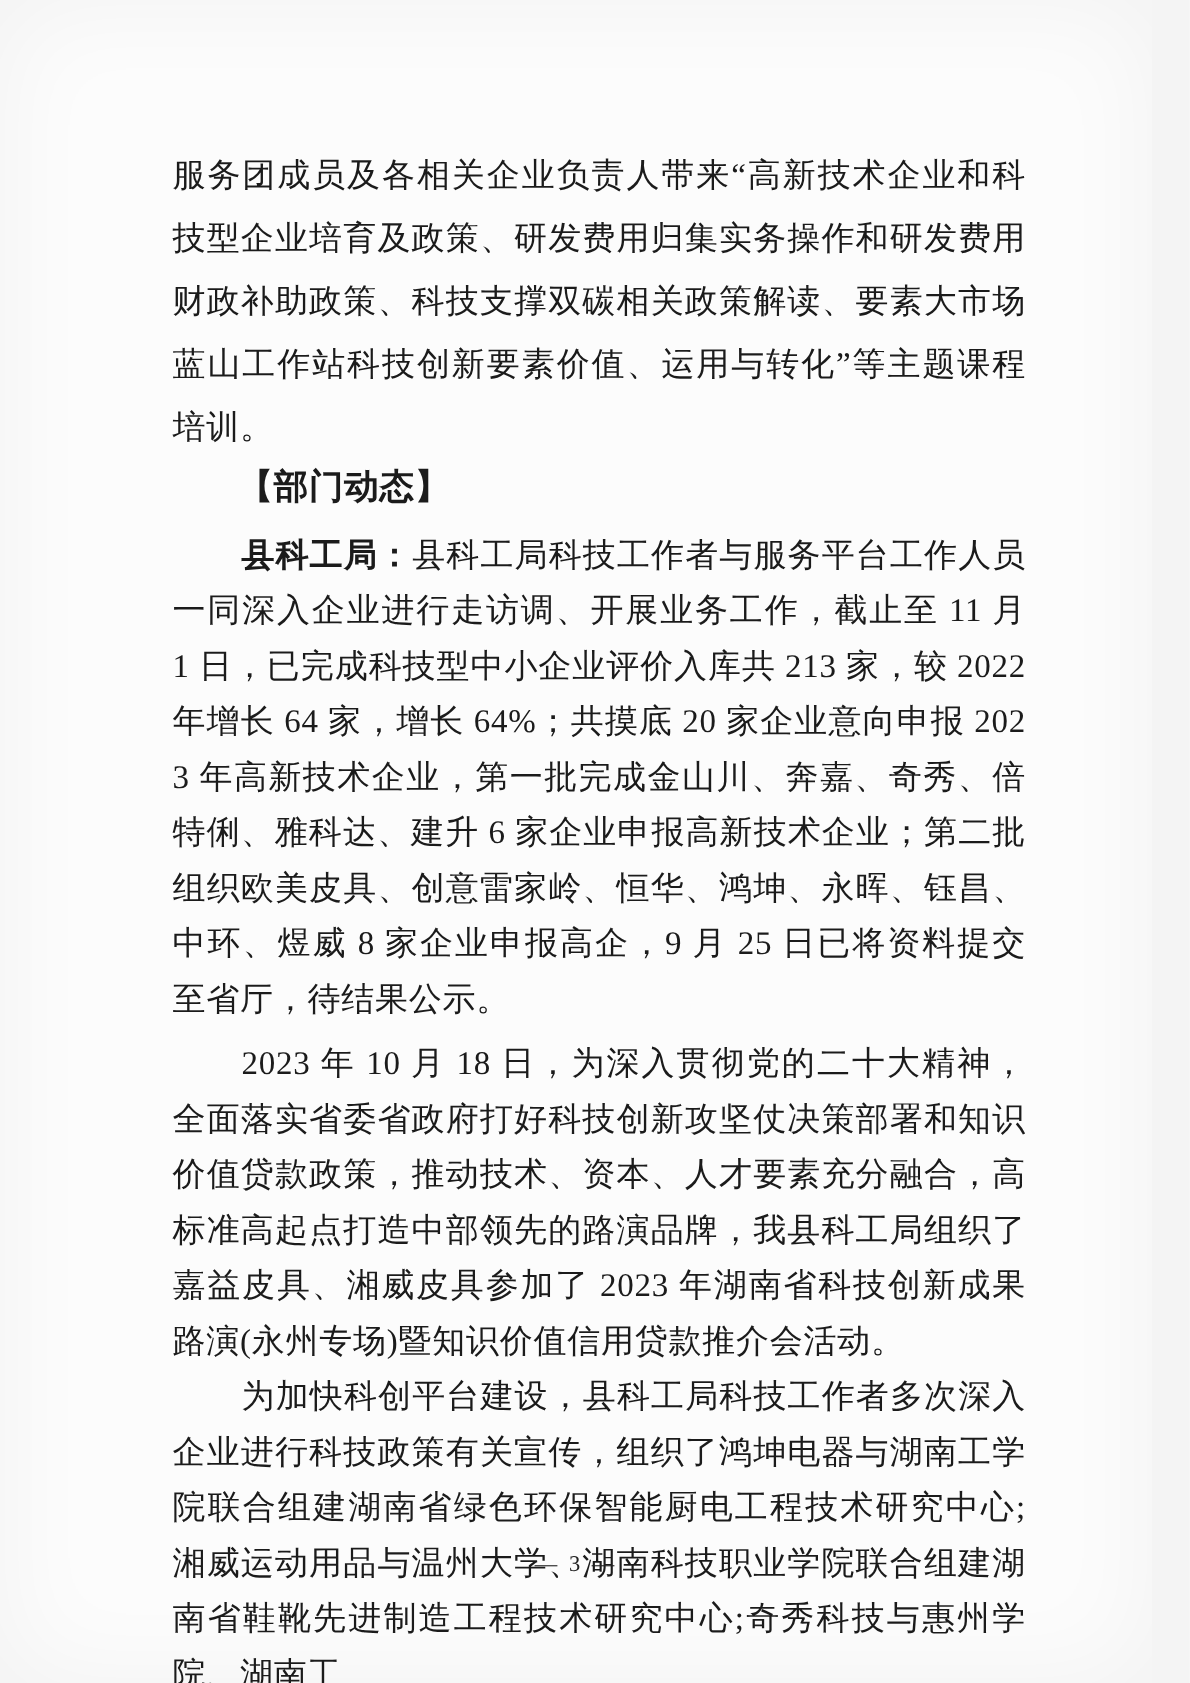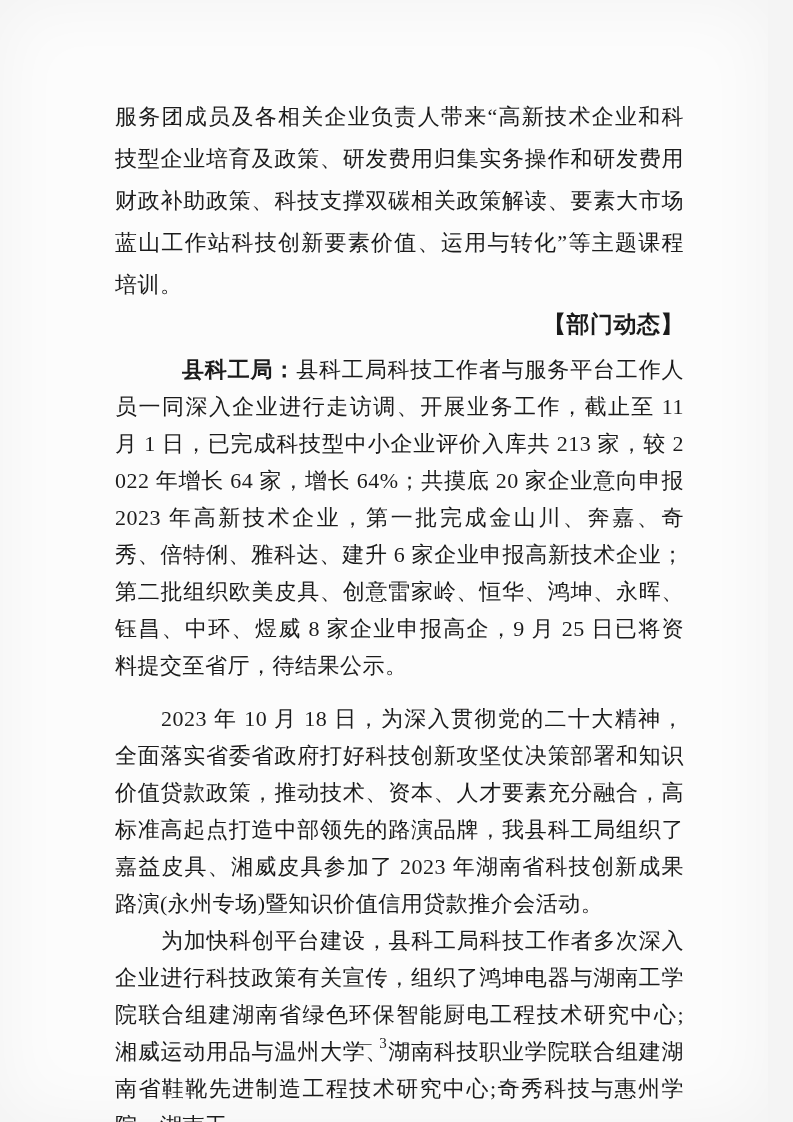--- a/index.html
+++ b/index.html
@@ -36,28 +36,26 @@
   .para.indent {
     text-indent: 46px;
   }
   .section-heading {
     margin: 0;
     font-size: 23px;
     line-height: 37px;
     font-weight: 700;
     text-indent: 44px;
     letter-spacing: 0.5px;
-    text-align: right;
   }
   .lead-label {
     font-weight: 700;
-    margin-left: 21px;
   }
   .p2 { margin-top: 8px; }
-  .p3 { margin-top: 16px; }
+  .p3 { margin-top: 6px; }
   .p4 { margin-top: 0; }
   .page-number {
     position: absolute;
     top: 1035px;
     left: 0;
     width: 100%;
     text-align: center;
     font-size: 15px;
     letter-spacing: 2px;
     color: #222;

